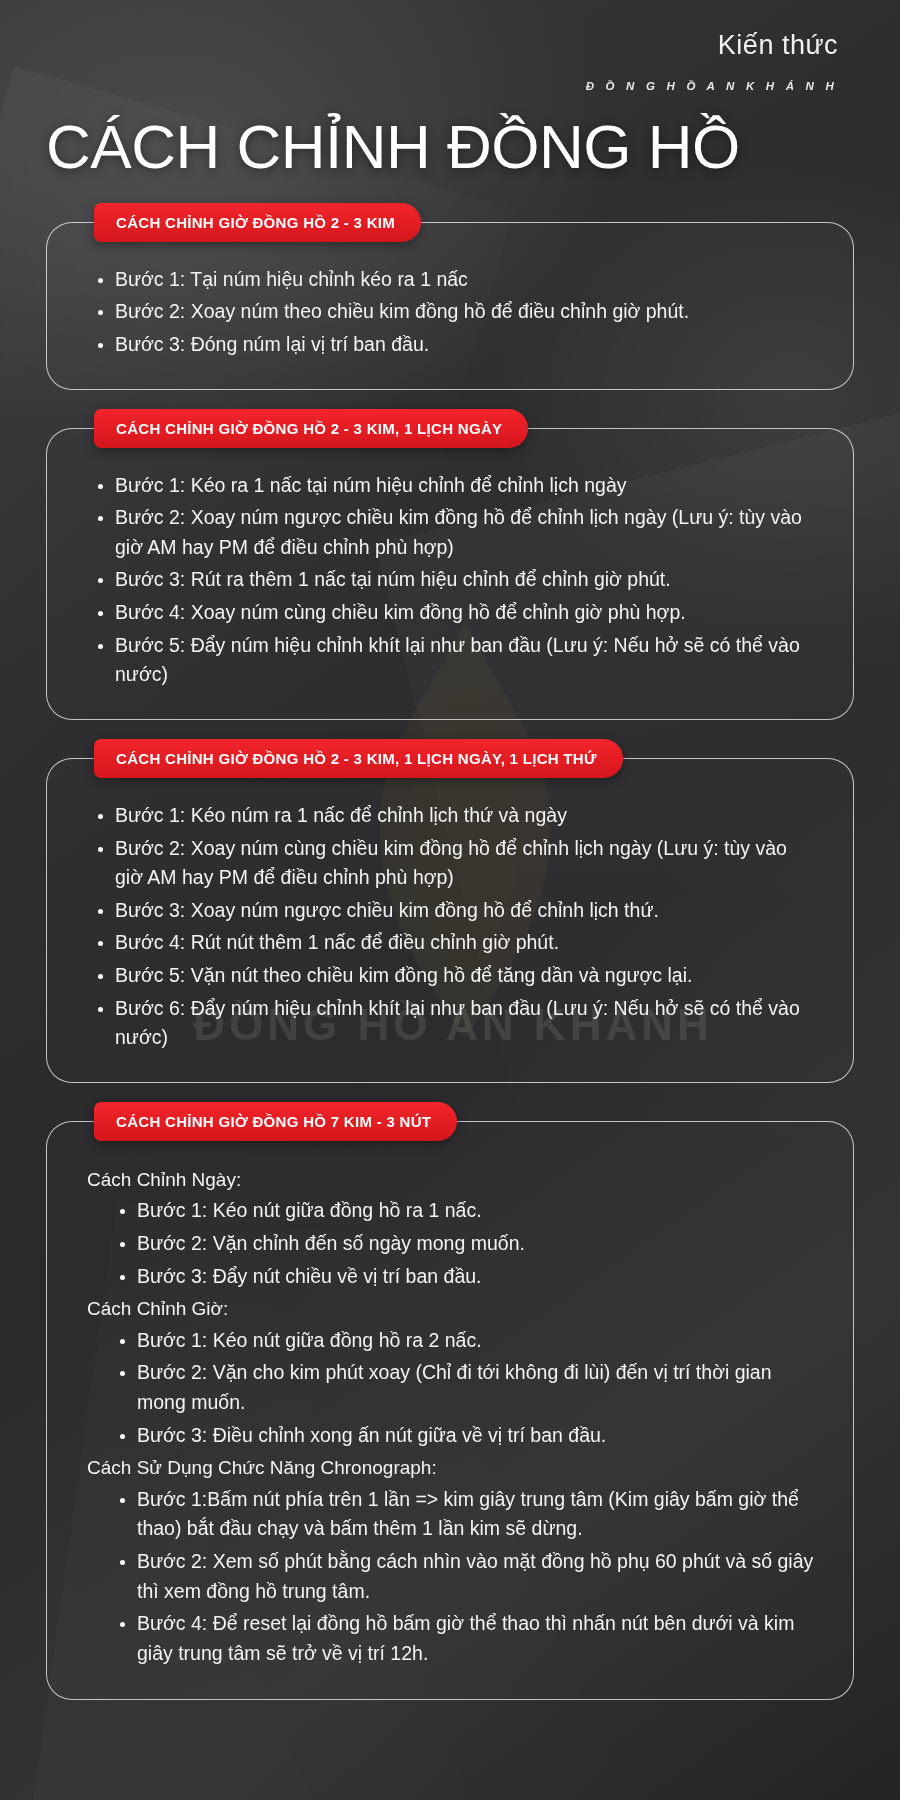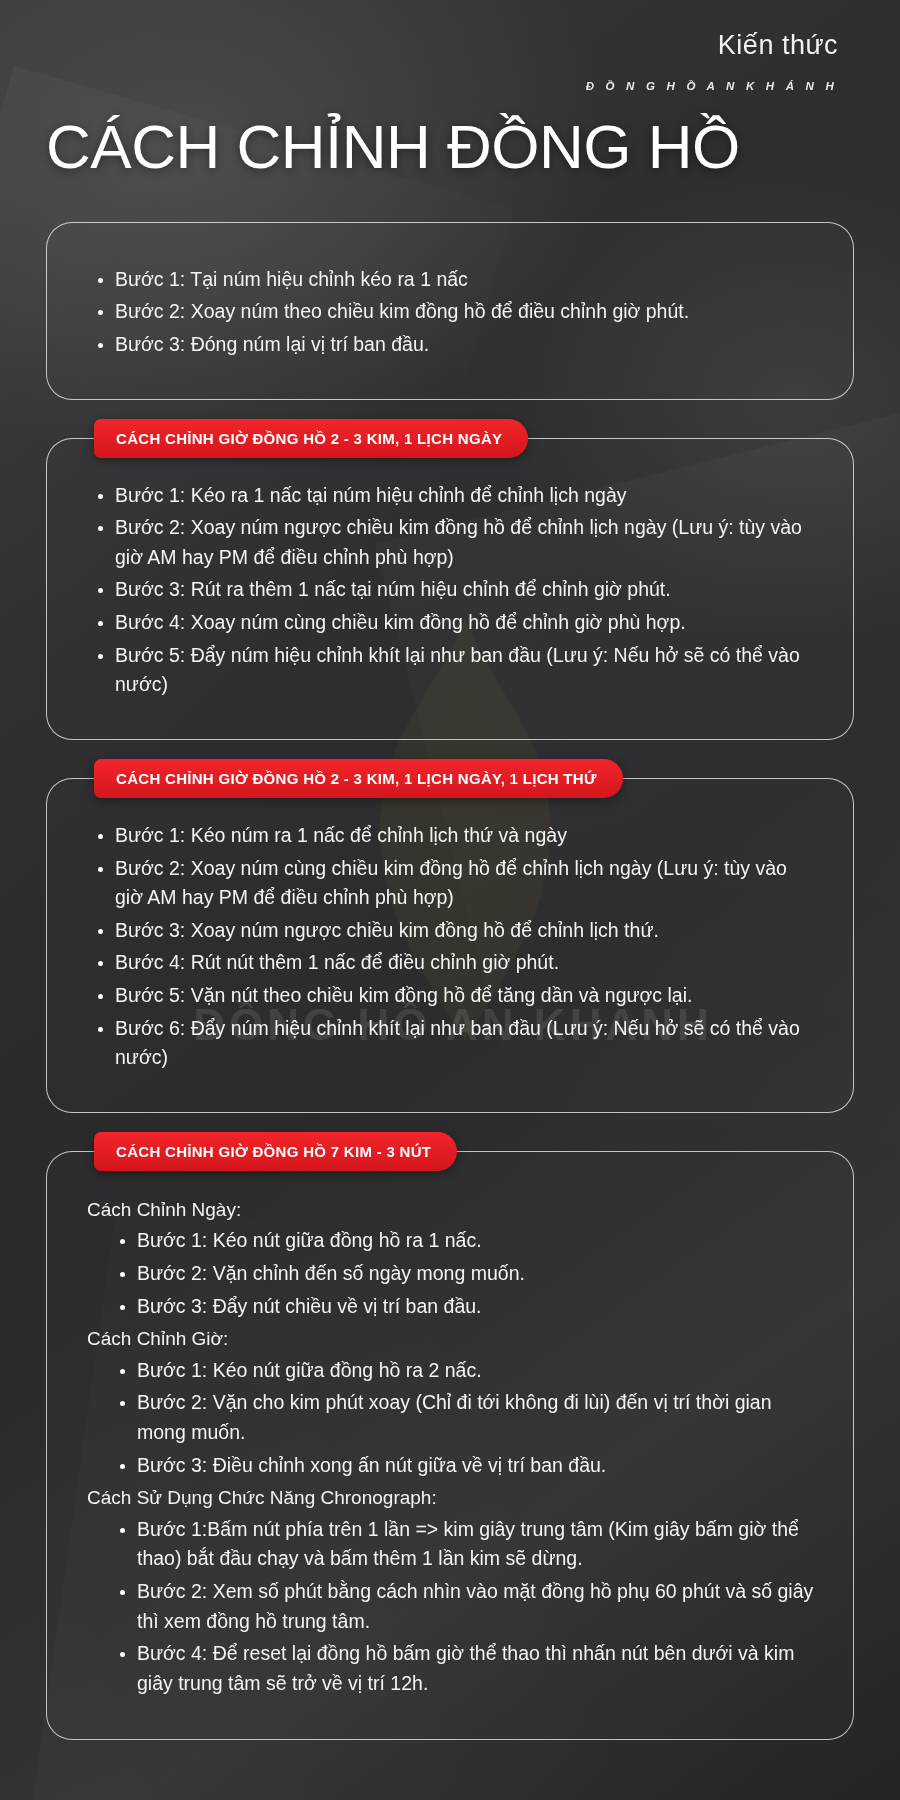--- a/index.html
+++ b/index.html
@@ -95,21 +95,21 @@
     position: relative;
     padding: 42px 46px 0 46px;
   }
   .section {
     position: relative;
     margin-bottom: 38px;
   }
   .card {
     border: 1.6px solid rgba(255,255,255,0.72);
     border-radius: 26px;
-    padding: 42px 34px 36px 34px;
+    padding: 42px 34px 26px 34px;
     background: rgba(255,255,255,0.012);
   }
   .badge {
     position: absolute;
     top: -19px;
     left: 48px;
     z-index: 3;
     background: linear-gradient(180deg, #f2252b 0%, #d4161c 100%);
     color: #ffffff;
     font-size: 15px;
@@ -159,20 +159,21 @@
   <header class="brand">
     <div class="brand-title">Kiến thức</div>
     <div class="brand-sub">Đ Ồ N G   H Ồ   A N   K H Á N H</div>
   </header>
 
   <h1 class="main-title">CÁCH CHỈNH ĐỒNG HỒ</h1>
 
   <div class="sections">
 
     <div class="section">
+      <div class="badge">CÁCH CHỈNH GIỜ ĐỒNG HỒ 2 - 3 KIM</div>
       <div class="card">
         <ul class="steps">
           <li>Bước 1:  Tại núm hiệu chỉnh kéo ra 1 nấc</li>
           <li>Bước 2: Xoay núm theo chiều kim đồng hồ để điều chỉnh giờ phút.</li>
           <li>Bước 3: Đóng núm lại vị trí ban đầu.</li>
         </ul>
       </div>
     </div>
 
     <div class="section">

